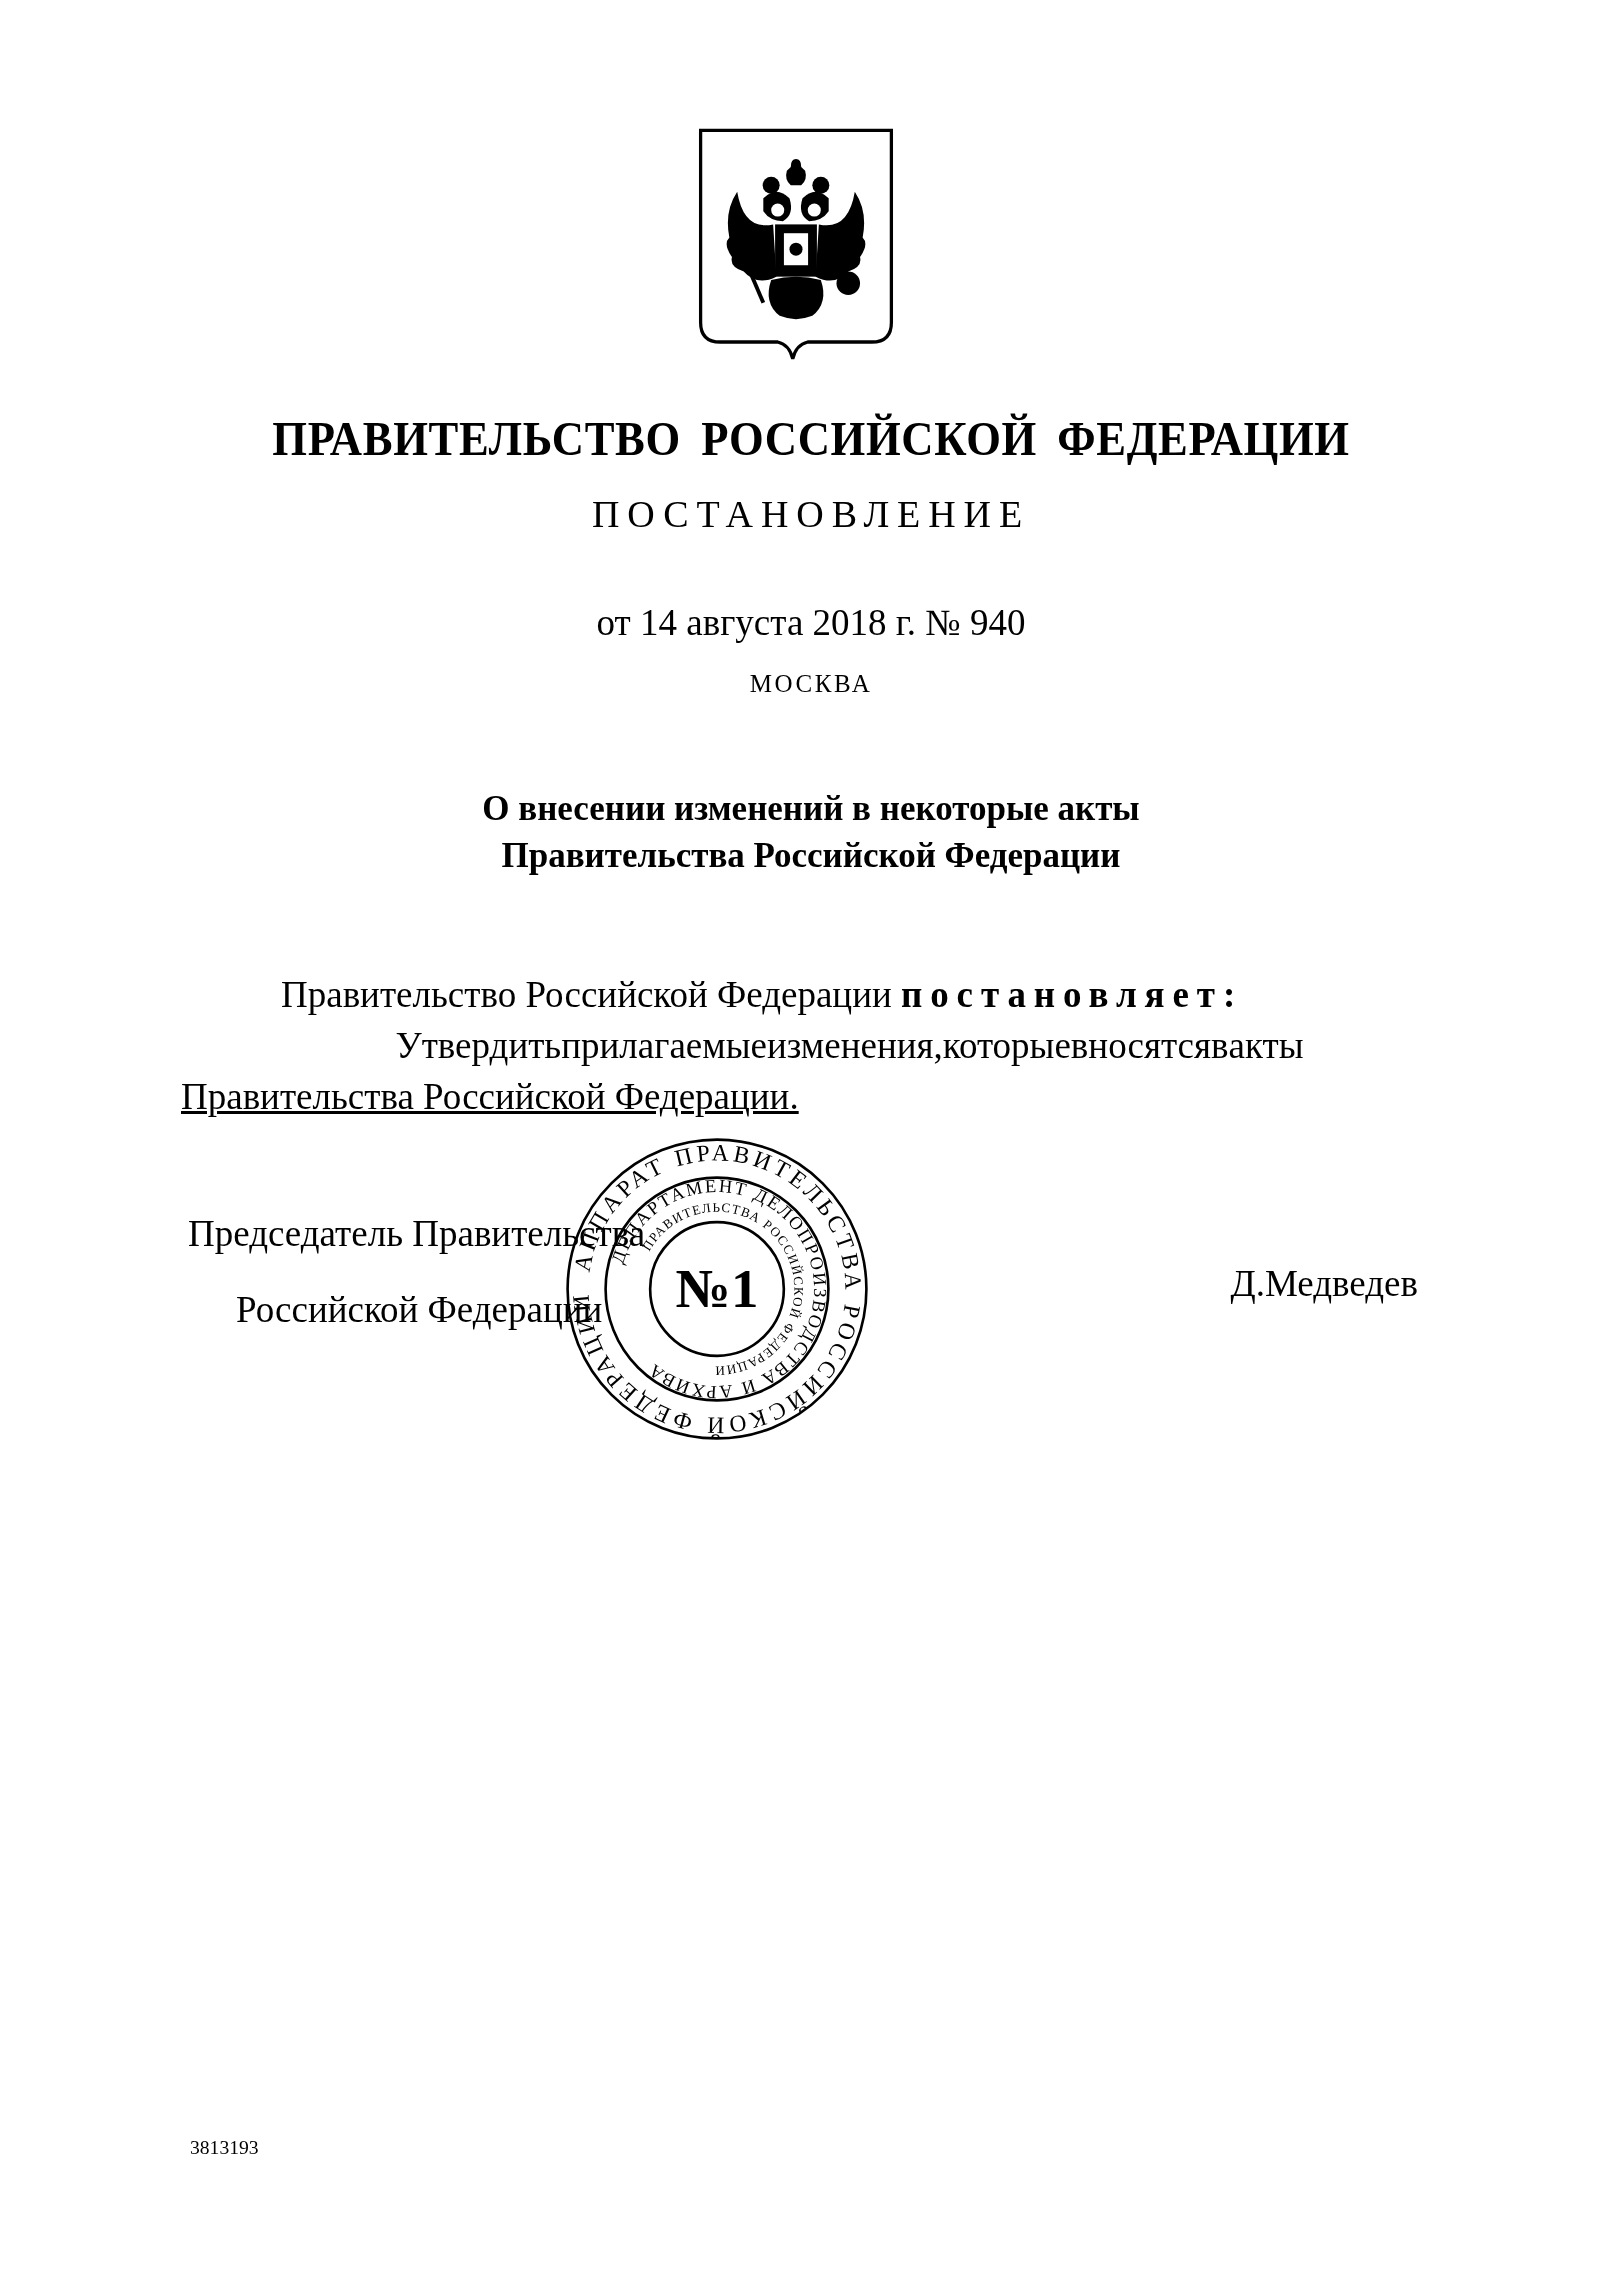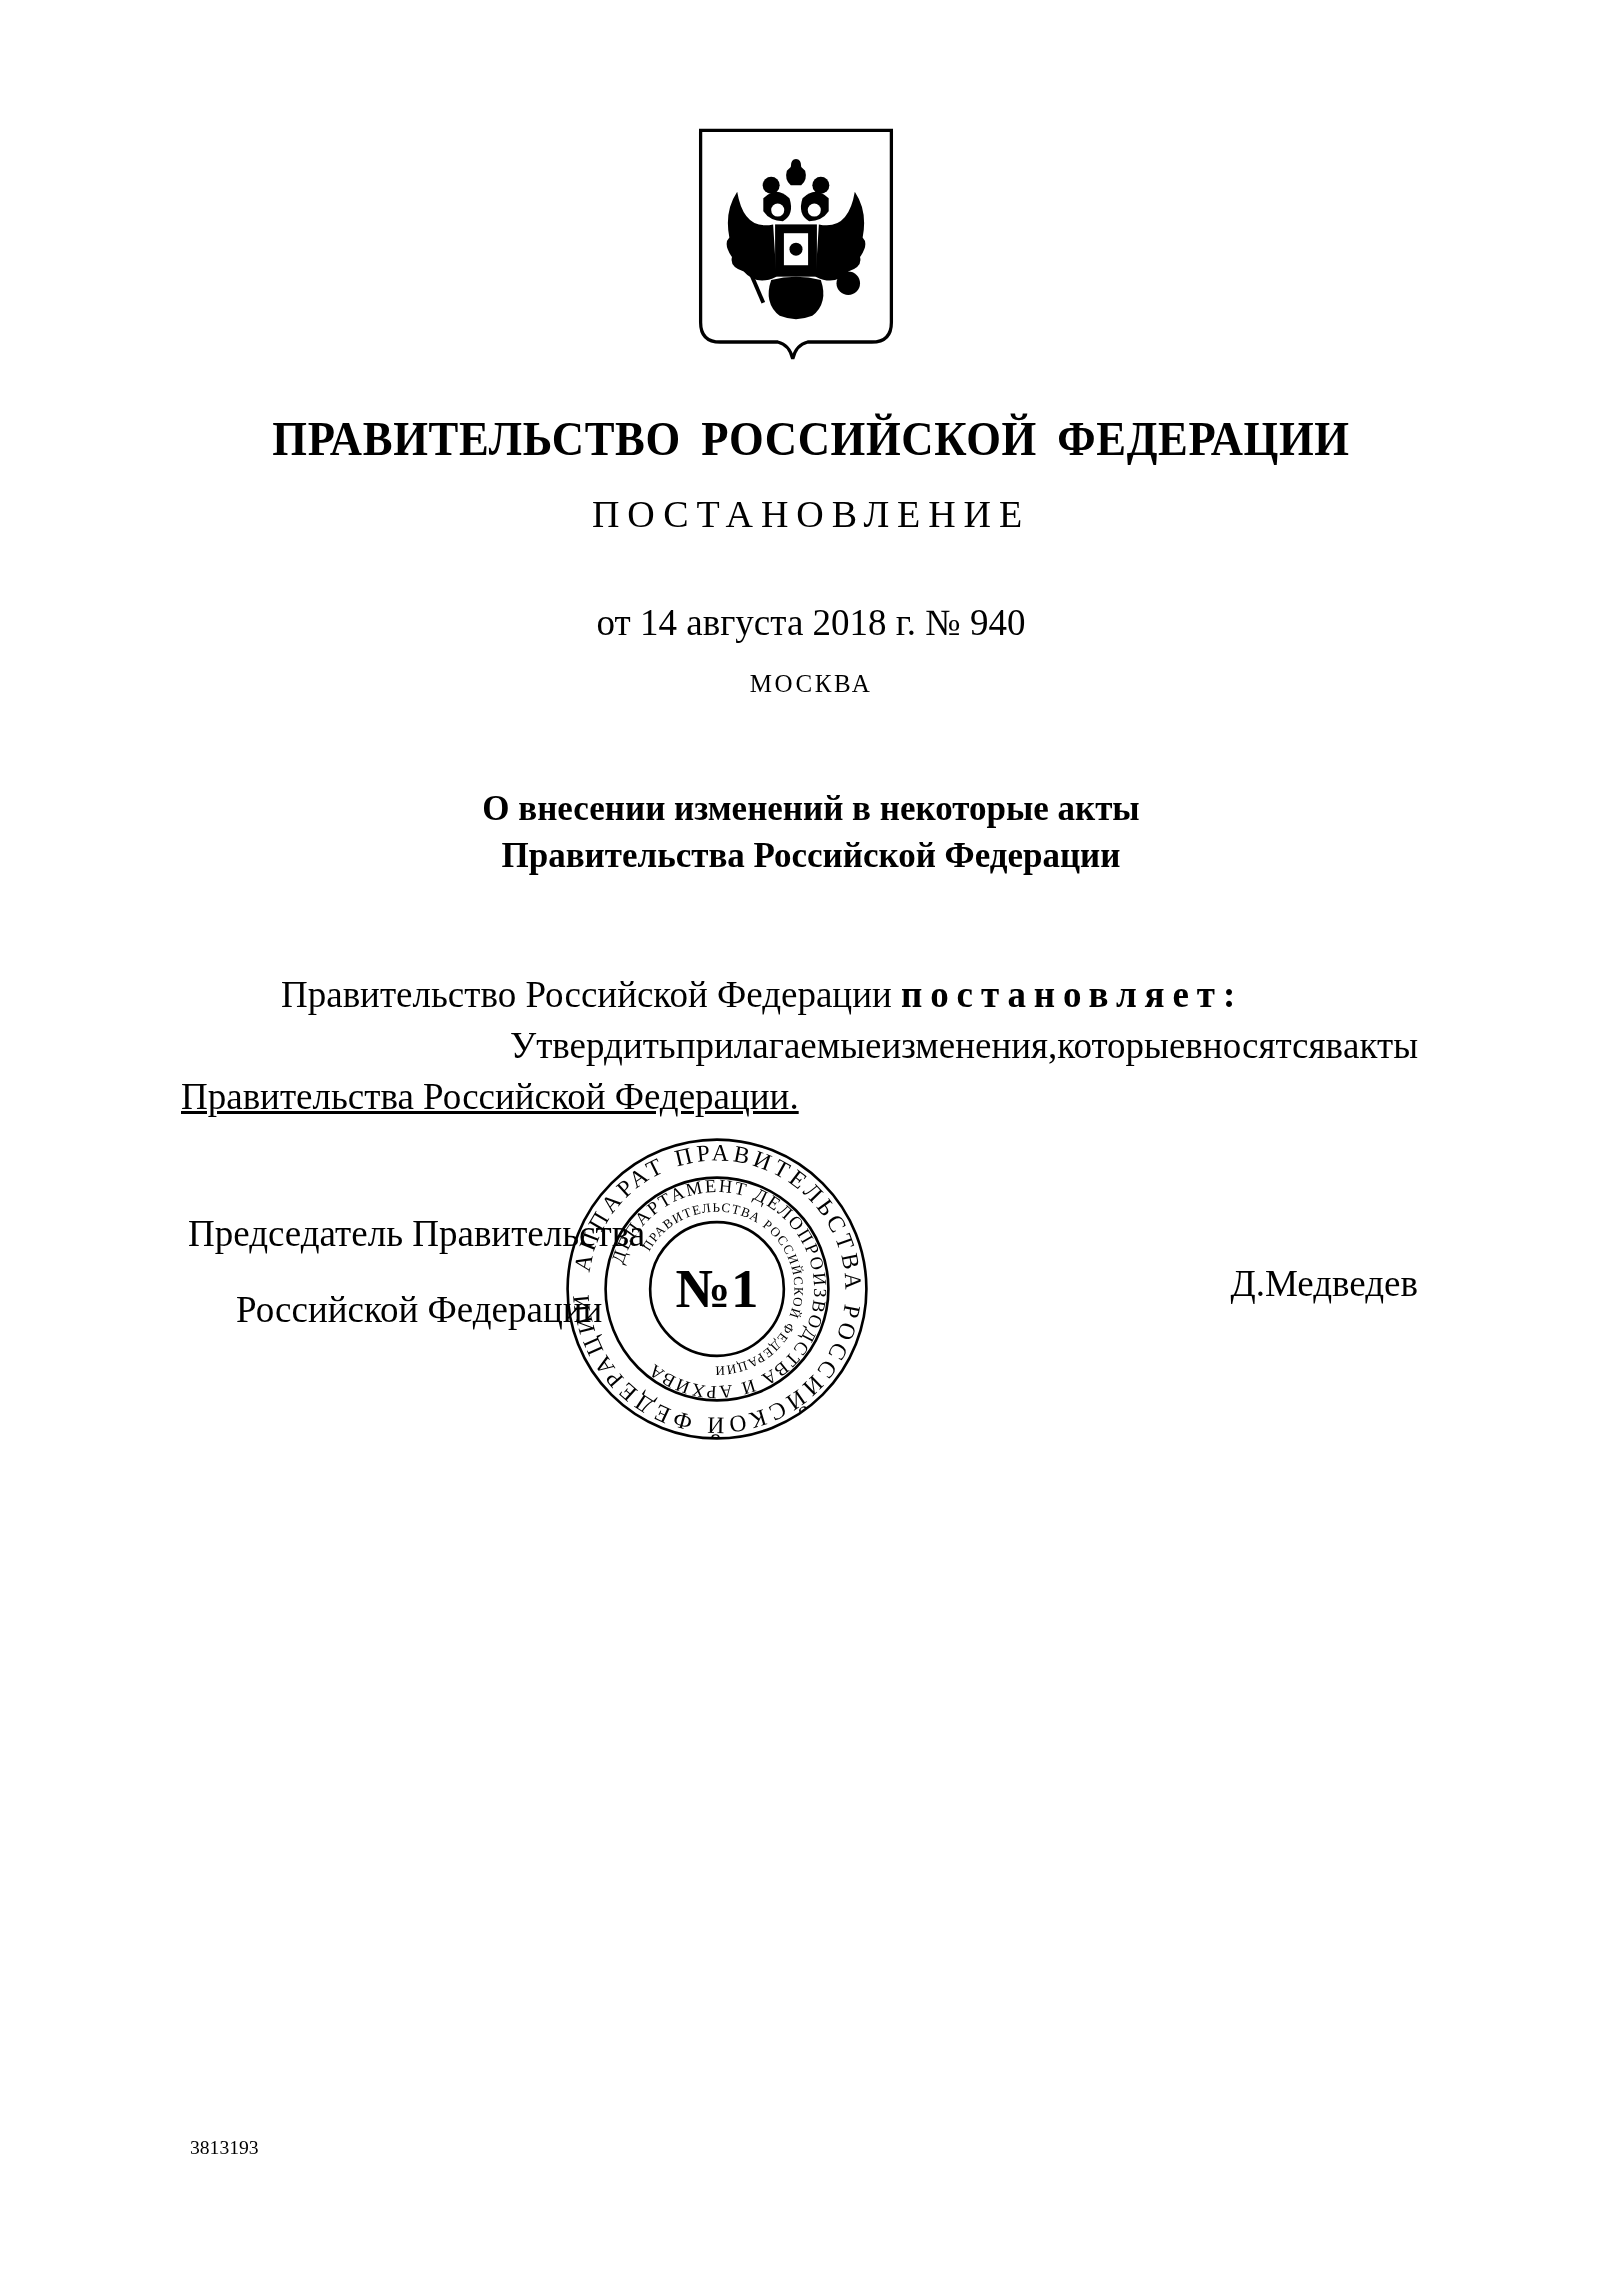--- a/index.html
+++ b/index.html
@@ -9,21 +9,21 @@
   .center { left:0; width:1622px; text-align:center; }
   #emblem { left:698px; top:126px; width:196px; height:236px; }
   #title { top:411px; font-size:48px; font-weight:bold; letter-spacing:0.7px; transform:scaleX(0.93); word-spacing:9.2px; }
   #doctype { top:492px; font-size:38px; letter-spacing:7.9px; }
   #dateline { top:601px; font-size:37px; }
   #city { top:670px; font-size:25px; letter-spacing:2.6px; }
   #subject { top:785px; font-size:35px; font-weight:bold; line-height:47px; }
   .body-line { font-size:37px; line-height:39px; white-space:nowrap; }
   #line1 { left:281px; top:975px; }
   #line1 .spaced { font-weight:bold; letter-spacing:7.9px;text-align:center; }
-  #line2 { left:281px; top:1026px; width:1137px; display:flex; justify-content:flex-end; }
+  #line2 { left:281px; top:1026px; width:1137px; display:flex; justify-content:center; }
   #line3 { left:181px; top:1077px;text-decoration:underline; }
   #sig1 { left:188px; top:1212px; font-size:37px; white-space:nowrap; }
   #sig2 { left:236px; top:1288px; font-size:37px; white-space:nowrap; }
   #signer { right:204px; top:1262px; font-size:37px; white-space:nowrap; }
   #stamp { left:563px; top:1135px; width:308px; height:308px; }
   #footer { left:190px; top:2137px; font-size:19.6px; }
 </style>
 </head>
 <body>
 

